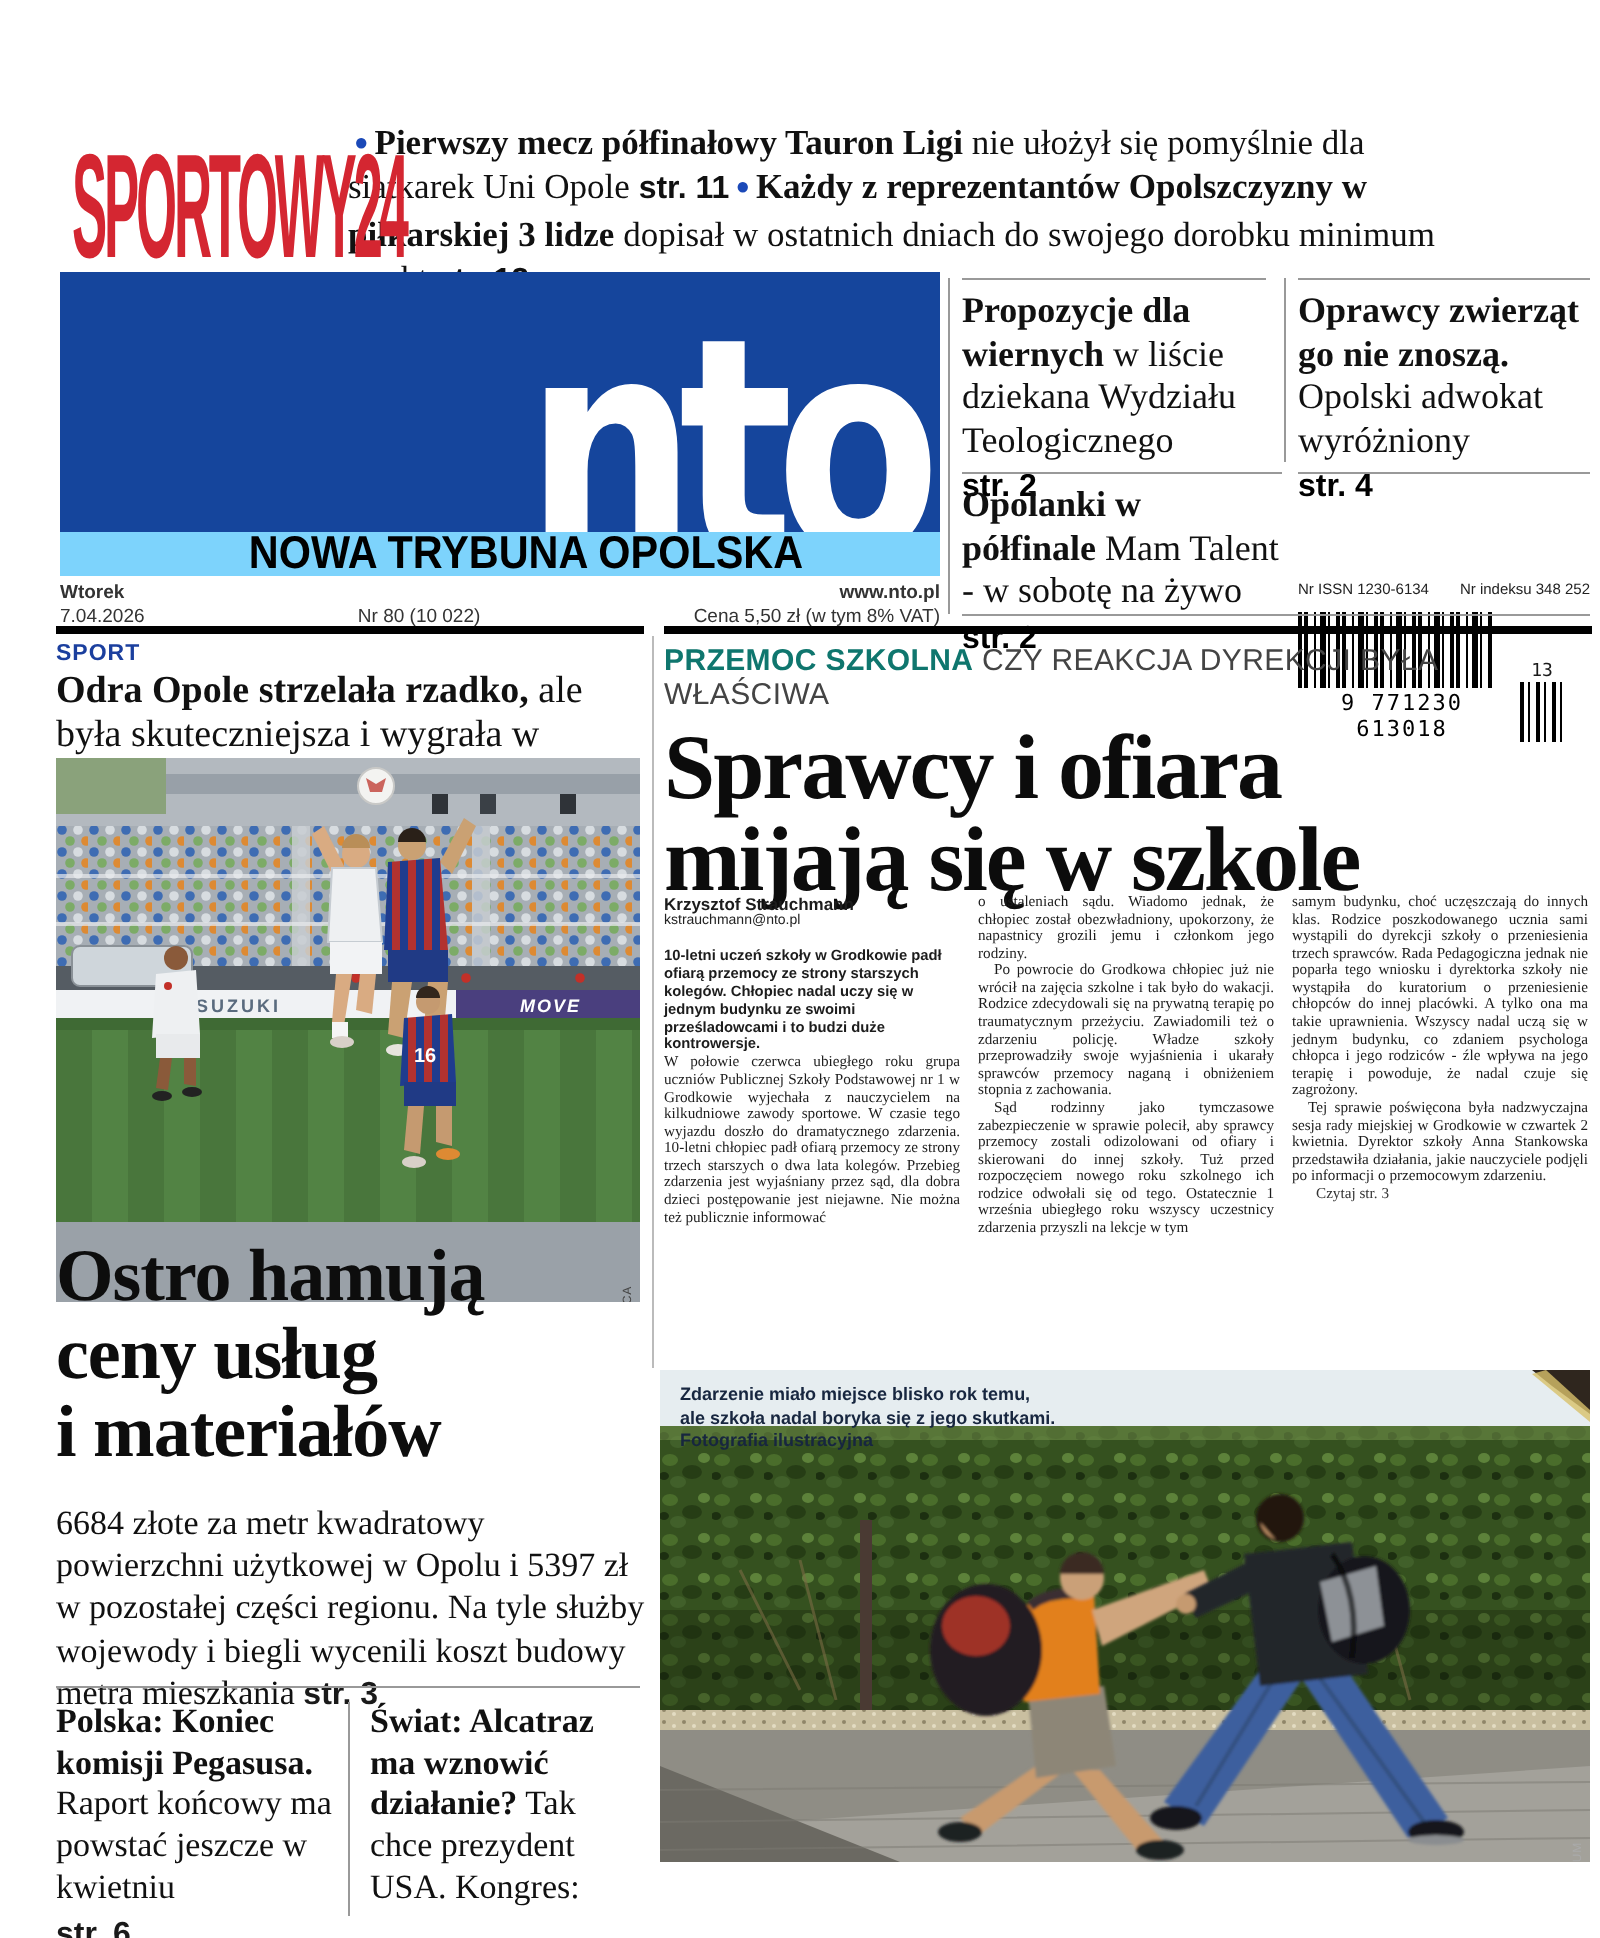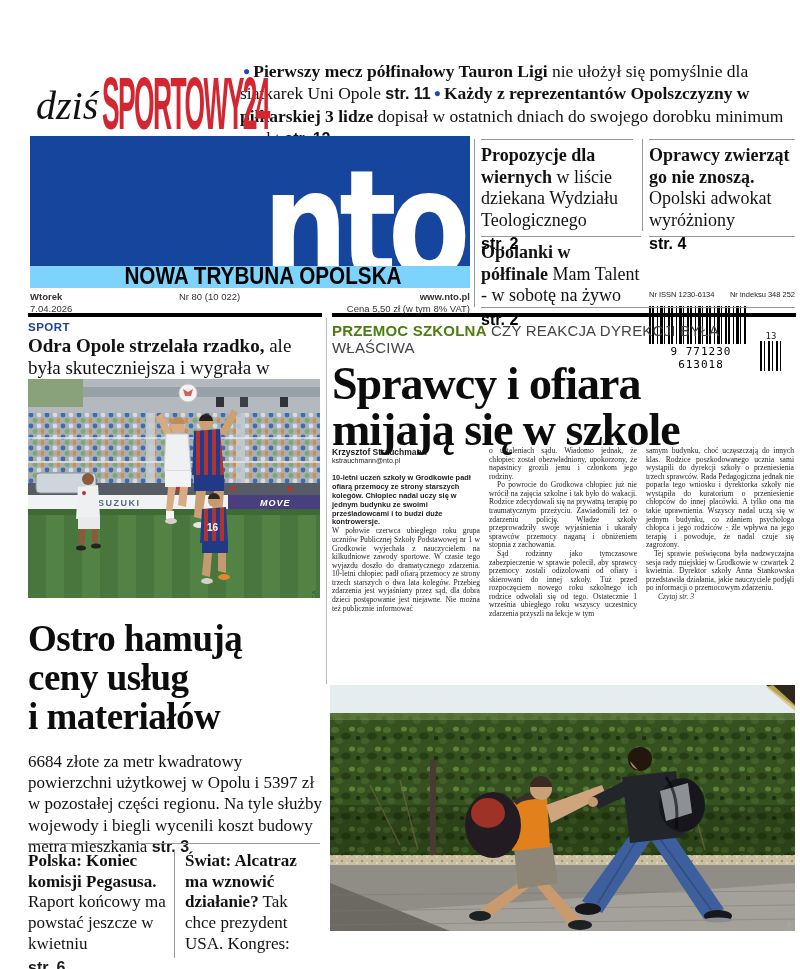--- a/index.html
+++ b/index.html
@@ -23,21 +23,21 @@
   #mast-blue{left:30px;top:136px;width:440px;height:130px;background:#15459c;}
   .nto{position:absolute;right:8px;bottom:-34px;font-family:"DejaVu Sans",sans-serif;
        font-weight:700;font-size:150px;line-height:1;color:#fff;letter-spacing:-11px;
        transform:scaleX(.8);transform-origin:right bottom;}
   #mast-orange{left:30px;top:266px;width:440px;height:22px;background:#7dd3fc;
        text-align:center;overflow:visible;}
   .tagline{display:inline-block;font-family:"Liberation Sans",sans-serif;font-weight:700;
        font-size:23px;line-height:21px;color:#000;transform:scaleX(.9);
        transform-origin:right center;padding-right:6px;white-space:nowrap;}
   #dateline{left:30px;top:291px;width:440px;display:flex;justify-content:space-between;
-       font-family:"Liberation Sans",sans-serif;font-size:9.5px;color:#333;line-height:1.25;}
+       font-family:"Liberation Sans",sans-serif;font-size:9.5px;color:#333;line-height:1.25;align-items:flex-end;}
   #dateline .b{font-weight:bold;}
   #dateline .right{text-align:right;}
 
   
   .teaser{font-size:18px;line-height:1.2;border-top:1px solid #999;padding-top:5px;color:#111;}
   .teaser .tb{font-weight:bold;}
   .teaser .page{display:block;font-family:"Liberation Sans",sans-serif;font-weight:bold;
        font-size:16px;margin-top:3px;color:#000;}
   #teaserA{left:481px;top:139px;width:152px;}
   #teaserB{left:649px;top:139px;width:146px;}
@@ -67,21 +67,21 @@
         color:#1b3f9e;letter-spacing:.5px;}
   .sport-headline{font-size:19px;line-height:1.18;margin-top:2px;color:#111;}
   .sport-headline .hb{font-weight:bold;}
   .sport-headline .page{font-family:"Liberation Sans",sans-serif;font-weight:bold;font-size:17px;}
 
   
   .photo{overflow:hidden;}
   .vcredit{position:absolute;font-family:"Liberation Sans",sans-serif;font-size:6px;
         color:#444;letter-spacing:.4px;white-space:nowrap;transform:rotate(-90deg);
         transform-origin:right bottom;right:3px;bottom:8px;}
-  #soccer{left:28px;top:379px;width:292px;height:219px;background:#9aa1a8;}
+  #soccer{left:28px;top:379px;width:292px;height:272px;background:#9aa1a8;}
   #mainphoto{left:330px;top:685px;width:465px;height:246px;background:#44563a;}
   #mainphoto .vcredit{color:#aaa;bottom:10px;}
   .photo-caption{position:absolute;left:10px;top:7px;
         font-family:"Liberation Sans",sans-serif;font-weight:bold;font-size:9px;
         line-height:1.3;color:#17263f;white-space:pre-line;}
 
   
   #ostro{left:28px;top:620px;width:300px;}
   #ostro h2{margin:0;font-size:37px;line-height:1.05;letter-spacing:-.5px;color:#0d0d0d;
         white-space:pre-line;font-weight:bold;}
@@ -92,41 +92,40 @@
   .brief{width:146px;font-size:17px;line-height:1.22;color:#111;padding-right:6px;box-sizing:border-box;}
   .brief + .brief{border-left:1px solid #999;padding-left:10px;padding-right:0;width:148px;}
   .brief .tb{font-weight:bold;}
   .brief .page{display:block;font-family:"Liberation Sans",sans-serif;font-weight:bold;
         font-size:16px;margin-top:3px;}
 
   
   #vert-div{left:326px;top:318px;width:1px;height:366px;background:#bbb;}
   #main{left:332px;top:313px;width:464px;border-top:4px solid #000;padding-top:5px;}
   .kicker{font-family:"Liberation Sans",sans-serif;font-size:15px;letter-spacing:.2px;}
-  .kicker .k1{font-weight:bold;color:#4d7c0f;}
+  .kicker .k1{font-weight:bold;color:#0f766e;}
   .kicker .k2{color:#444;}
   #main h1{margin:5px 0 0 0;font-size:46px;line-height:.99;letter-spacing:-1px;
         color:#0c0c0c;white-space:pre-line;font-weight:bold;}
   #art-cols{left:332px;top:447px;width:464px;height:237px;display:flex;gap:9px;}
   .acol{width:148px;font-size:7.6px;line-height:1.13;text-align:justify;color:#1c1c1c;}
   .byline{font-family:"Liberation Sans",sans-serif;font-weight:bold;font-size:8.5px;line-height:1.2;}
   .email{font-family:"Liberation Sans",sans-serif;font-size:7px;color:#222;margin-bottom:9px;}
   .lead{font-family:"Liberation Sans",sans-serif;font-weight:bold;font-size:7.4px;
         line-height:1.2;margin:0 0 9px 0;text-align:left;}
   .acol p{margin:0;}
   .acol p.ind{text-indent:8px;}
-  .continue{font-style:italic;color:#333;margin-top:2px;padding-left:12px;}
+  .continue{color:#333;margin-top:2px;padding-left:12px;}
 </style>
 </head>
 <body>
 
 <div class="page">
 
   <div class="abs" id="banner">
-    <div class="dzis">dziś</div>
     <div class="brandbox">
       <span class="brand">SPORTOWY24</span>
     </div>
     <div class="banner-text">
       <span class="bullet">●</span><span class="bb">Pierwszy mecz półfinałowy Tauron Ligi</span><span> nie ułożył się pomyślnie dla siatkarek Uni Opole </span><span class="bp">str. 11</span><span class="bullet">●</span><span class="bb">Każdy z reprezentantów Opolszczyzny w piłkarskiej 3 lidze</span><span> dopisał w ostatnich dniach do swojego dorobku minimum punkt </span><span class="bp">str. 12</span>
     </div>
   </div>
 
   <div class="abs" id="mast-blue">
     <span class="nto">nto</span>
@@ -388,16 +387,19 @@
         <ellipse cx="352" cy="120" rx="23" ry="27" fill="#17191d"></ellipse>
         <polygon points="330,106 358,98 362,128 336,136" fill="#8d9196"></polygon>
         <path d="M336,92 q14,20 10,52" stroke="#000" stroke-width="3" fill="none" opacity=".6"></path>
         <circle cx="310" cy="74" r="12" fill="#20170f"></circle>
         <path d="M300,76 a12,12 0 0 0 8,9 z" fill="#b98b62"></path>
         <polygon points="294,96 262,112 268,124 298,110" fill="#24272c"></polygon>
         <circle cx="263" cy="117" r="5" fill="#c59a70"></circle>
       </g>
       <rect x="0" y="0" width="465" height="246" fill="#1b2b40" opacity="0"></rect>
     </svg>
+    <div class="photo-caption">Zdarzenie miało miejsce blisko rok temu,
+ale szkoła nadal boryka się z jego skutkami.
+Fotografia ilustracyjna</div>
     <span class="vcredit">FOT. PAWEŁ STAUFFER/ARCHIWUM</span>
   </div>
 
 </div>
 
 </body></html>

